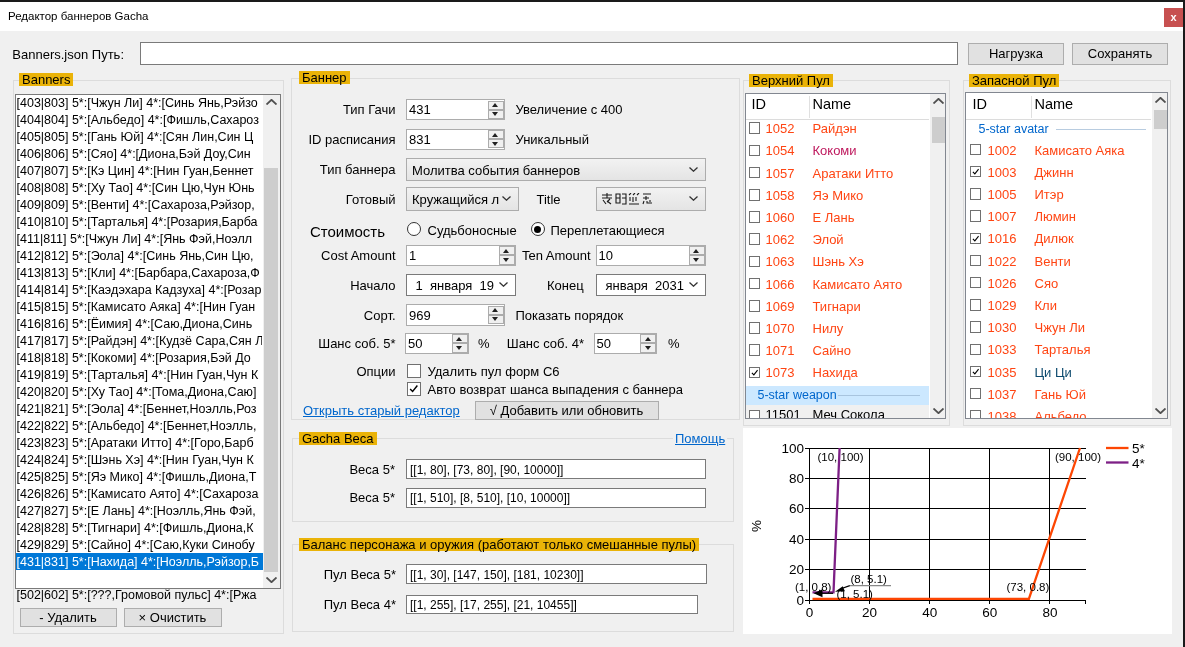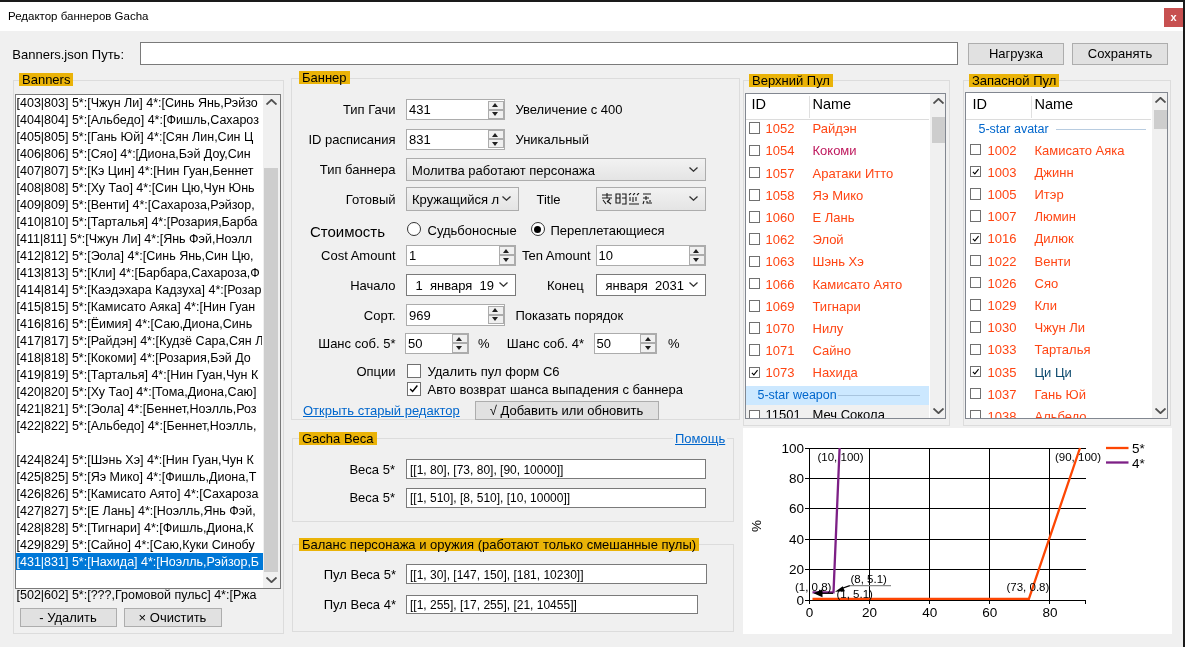--- a/index.html
+++ b/index.html
@@ -50,20 +50,21 @@
 <div class="row" style="left:16.5px;top:266.0px;width:245px;height:14px;font-size:12.5px">[413|813] 5*:[Кли] 4*:[Барбара,Сахароза,Ф</div>
 <div class="row" style="left:16.5px;top:283.0px;width:245px;height:14px;font-size:12.5px">[414|814] 5*:[Каэдэхара Кадзуха] 4*:[Розар</div>
 <div class="row" style="left:16.5px;top:300.0px;width:245px;height:14px;font-size:12.5px">[415|815] 5*:[Камисато Аяка] 4*:[Нин Гуан</div>
 <div class="row" style="left:16.5px;top:317.0px;width:245px;height:14px;font-size:12.5px">[416|816] 5*:[Ёимия] 4*:[Саю,Диона,Синь</div>
 <div class="row" style="left:16.5px;top:334.0px;width:245px;height:14px;font-size:12.5px">[417|817] 5*:[Райдэн] 4*:[Кудзё Сара,Сян Л</div>
 <div class="row" style="left:16.5px;top:351.0px;width:245px;height:14px;font-size:12.5px">[418|818] 5*:[Кокоми] 4*:[Розария,Бэй До</div>
 <div class="row" style="left:16.5px;top:368.0px;width:245px;height:14px;font-size:12.5px">[419|819] 5*:[Тарталья] 4*:[Нин Гуан,Чун К</div>
 <div class="row" style="left:16.5px;top:385.0px;width:245px;height:14px;font-size:12.5px">[420|820] 5*:[Ху Тао] 4*:[Тома,Диона,Саю]</div>
 <div class="row" style="left:16.5px;top:402.0px;width:245px;height:14px;font-size:12.5px">[421|821] 5*:[Эола] 4*:[Беннет,Ноэлль,Роз</div>
 <div class="row" style="left:16.5px;top:419.0px;width:245px;height:14px;font-size:12.5px">[422|822] 5*:[Альбедо] 4*:[Беннет,Ноэлль,</div>
+<div class="row" style="left:16.5px;top:436.0px;width:245px;height:14px;font-size:12.5px">[423|823] 5*:[Аратаки Итто] 4*:[Горо,Барб</div>
 <div class="row" style="left:16.5px;top:453.0px;width:245px;height:14px;font-size:12.5px">[424|824] 5*:[Шэнь Хэ] 4*:[Нин Гуан,Чун К</div>
 <div class="row" style="left:16.5px;top:470.0px;width:245px;height:14px;font-size:12.5px">[425|825] 5*:[Яэ Мико] 4*:[Фишль,Диона,Т</div>
 <div class="row" style="left:16.5px;top:487.0px;width:245px;height:14px;font-size:12.5px">[426|826] 5*:[Камисато Аято] 4*:[Сахароза</div>
 <div class="row" style="left:16.5px;top:504.0px;width:245px;height:14px;font-size:12.5px">[427|827] 5*:[Е Лань] 4*:[Ноэлль,Янь Фэй,</div>
 <div class="row" style="left:16.5px;top:521.0px;width:245px;height:14px;font-size:12.5px">[428|828] 5*:[Тигнари] 4*:[Фишль,Диона,К</div>
 <div class="row" style="left:16.5px;top:538.0px;width:245px;height:14px;font-size:12.5px">[429|829] 5*:[Сайно] 4*:[Саю,Куки Синобу</div>
 <div class="abs" style="left:15.5px;top:552.5px;width:247px;height:17.0px;background:#0078d7"></div>
 <div class="row" style="left:16.5px;top:555.0px;width:245px;height:14px;font-size:12.5px;color:#fff">[431|831] 5*:[Нахида] 4*:[Ноэлль,Рэйзор,Б</div>
 <div class="row" style="left:16.5px;top:588px;width:285px;height:14px;font-size:12.5px">[502|602] 5*:[???,Громовой пульс] 4*:[Ржа</div>
 <div class="abs" style="left:262.5px;top:94.5px;width:17px;height:493px;background:#f0f0f0"></div>
@@ -94,21 +95,21 @@
     </div>
     <div class="spin" style="left:487.5px;top:130.0px;width:16px;height:18px">
       <div class="sb" style="top:0"></div>
       <div class="sb" style="top:50%"></div>
       <div class="tri-u" style="left:4.5px;top:2.5px"></div>
       <div class="tri-d" style="left:4.5px;top:11.5px"></div>
     </div>
 <div class="rlbl" style="left:235.5px;width:160px;top:132.5px;font-size:13px;">ID расписания</div>
 <div class="lbl" style="left:515.5px;top:132.5px;font-size:13px;color:#000;">Уникальный</div>
 <div class="combo" style="left:406px;top:157.5px;width:299.5px;height:23.5px">
-      <div class="lbl" style="left:5px;top:5.25px;font-size:13px">Молитва работают персонажа</div>
+      <div class="lbl" style="left:5px;top:5.25px;font-size:13px">Молитва события баннеров</div>
     </div>
     <svg class="abs" style="left:688.5px;top:166.75px" width="9.0" height="5.0" viewBox="0 0 9 5">
       <path d="M0.5 0.5 L4.5 4.2 L8.5 0.5" fill="none" stroke="#333" stroke-width="1.3"></path>
     </svg>
 <div class="rlbl" style="left:235.5px;width:160px;top:163px;font-size:13px;">Тип баннера</div>
 <div class="combo" style="left:406px;top:187px;width:113px;height:23.5px">
       <div class="lbl" style="left:5px;top:5.25px;font-size:13px">Кружащийся л</div>
     </div>
     <svg class="abs" style="left:502px;top:196.25px" width="9.0" height="5.0" viewBox="0 0 9 5">
       <path d="M0.5 0.5 L4.5 4.2 L8.5 0.5" fill="none" stroke="#333" stroke-width="1.3"></path>

